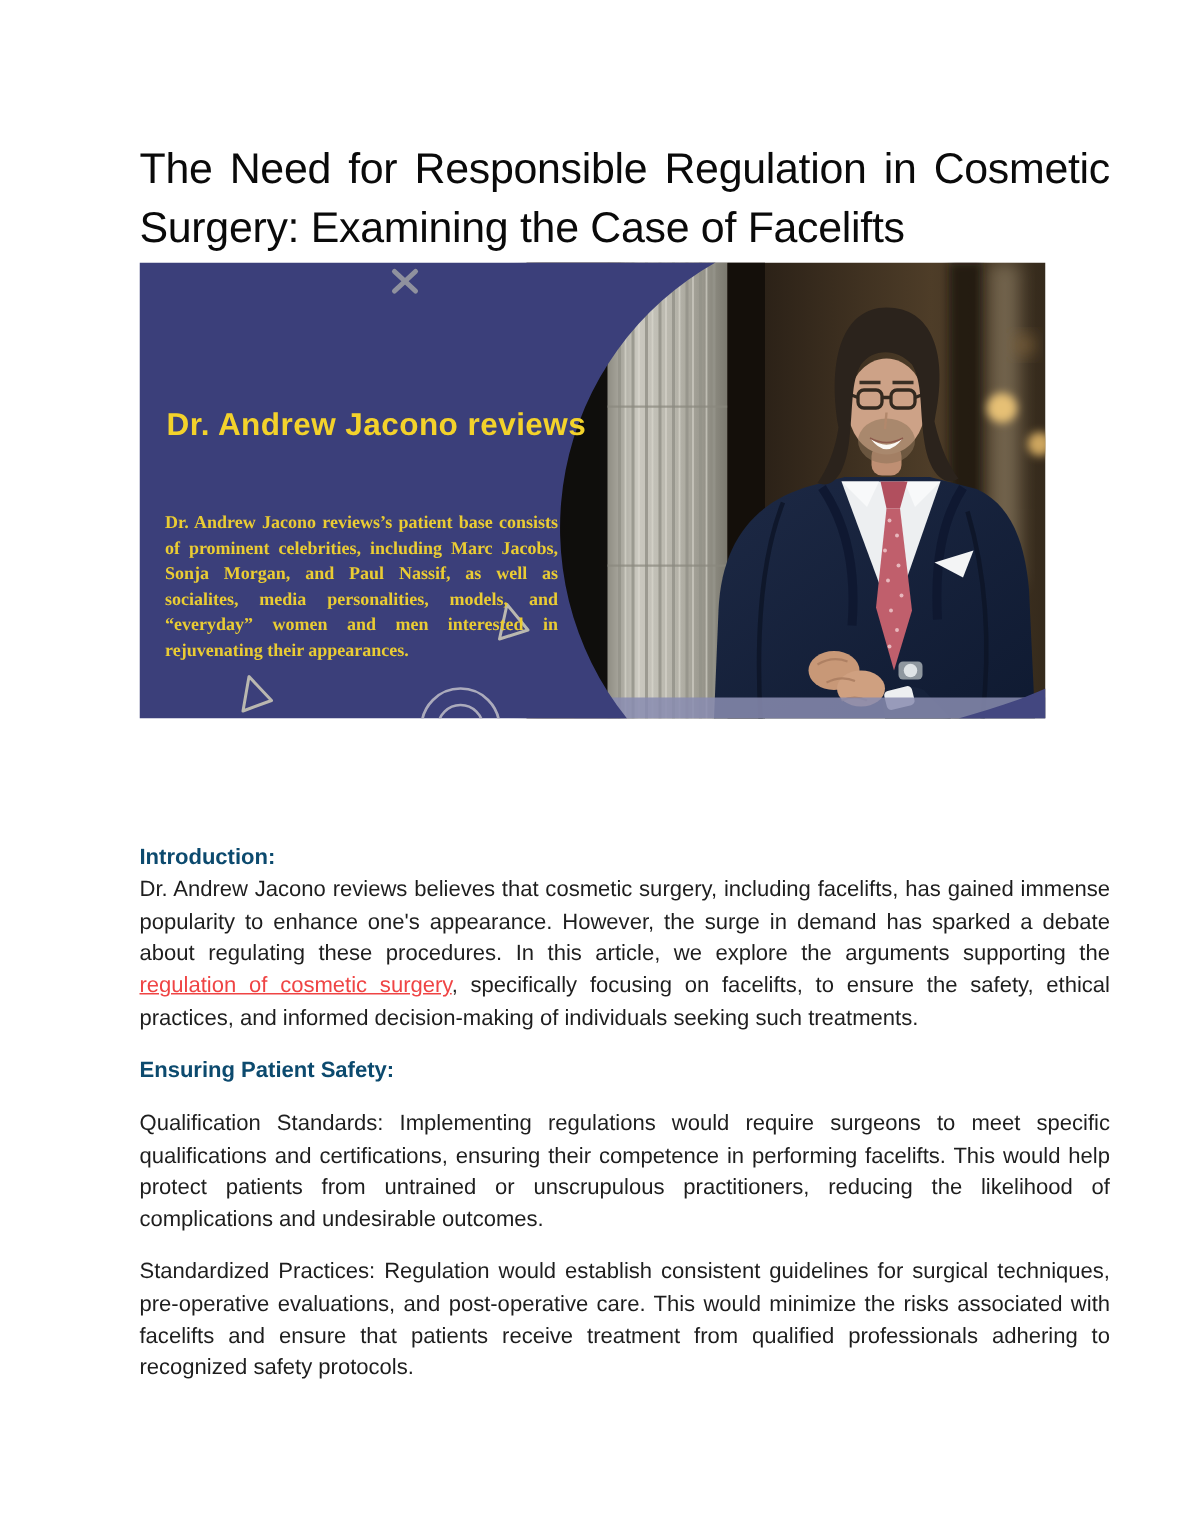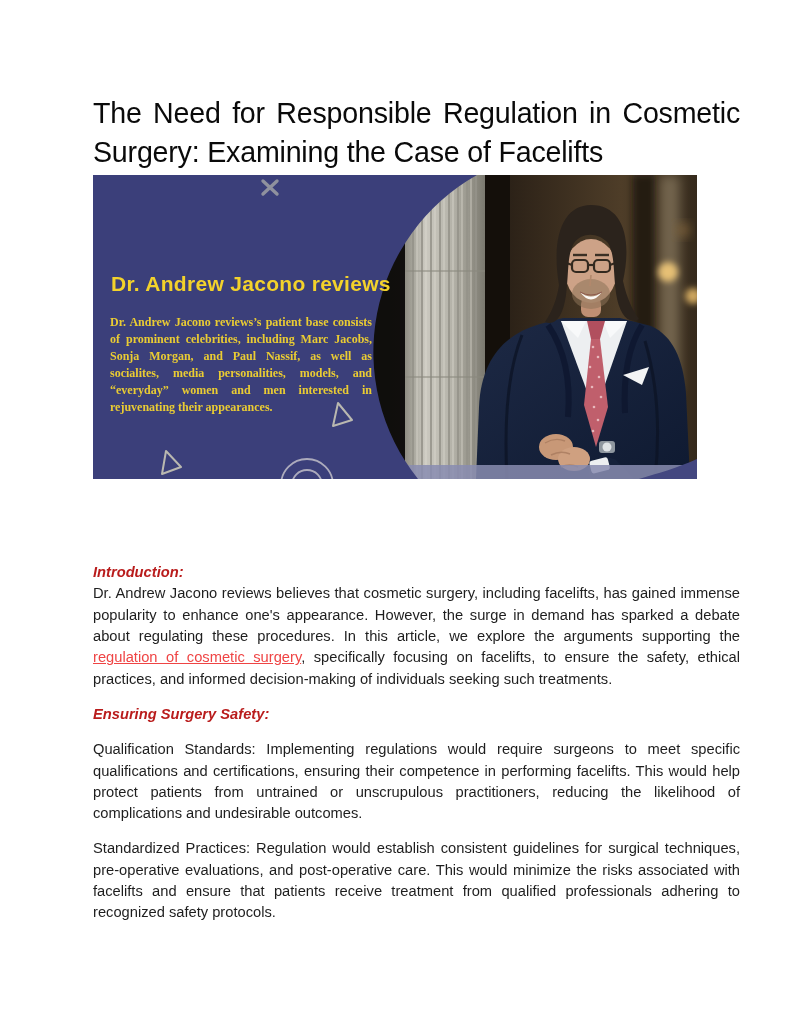--- a/index.html
+++ b/index.html
@@ -28,31 +28,31 @@
     margin:0 0 19px 0;
   }
   .hero svg { display:block; width:604px; height:304px; }
   .hero-heading {
     position:absolute; left:18px; top:97px;
     font-size:21px; font-weight:700;
     color:#F3D22B; letter-spacing:0.3px;
     white-space:nowrap;
   }
   .hero-caption {
-    position:absolute; left:17px; top:139px; width:262px;
+    position:absolute; left:17px; top:165px; width:262px;
     font-family:"Liberation Serif", serif;
     font-size:12px; line-height:17px; font-weight:600;
     color:#EACC33; text-align:justify;
   }
   p.body {
     font-size:14.7px; line-height:21.3px;
     color:#1e1e1e; text-align:justify;
     margin:0 0 14px 0;
   }
-  p.body strong { font-weight:700; color:#b91c1c;font-style:italic; }
+  p.body strong { font-weight:700; color:#0c4a6e; }
   a.doc-link { color:#ef4444; text-decoration:underline; font-weight:400; }
 </style>
 </head>
 <body>
 
 <div class="page">
 
   <h1 class="doc-title">The Need for Responsible Regulation in Cosmetic Surgery: Examining the Case of Facelifts</h1>
 
   <figure class="hero" style="margin:0 0 19px 0;">
@@ -192,21 +192,21 @@
     <div class="hero-caption">Dr. Andrew Jacono reviews’s patient base consists of prominent celebrities, including Marc Jacobs, Sonja Morgan, and Paul Nassif, as well as socialites, media personalities, models, and “everyday” women and men interested in rejuvenating their appearances.</div>
   </figure>
 
   <main>
     <p class="body">
       <strong>Introduction:</strong><br>
       <span>Dr. Andrew Jacono reviews believes that cosmetic surgery, including facelifts, has gained immense popularity to enhance one's appearance. However, the surge in demand has sparked a debate about regulating these procedures. In this article, we explore the arguments supporting the </span><a href="#" class="doc-link">regulation of cosmetic surgery</a><span>, specifically focusing on facelifts, to ensure the safety, ethical practices, and informed decision-making of individuals seeking such treatments.</span>
     </p>
 
     <p class="body">
-      <strong>Ensuring Surgery Safety:</strong>
+      <strong>Ensuring Patient Safety:</strong>
     </p>
 
     <p class="body">Qualification Standards: Implementing regulations would require surgeons to meet specific qualifications and certifications, ensuring their competence in performing facelifts. This would help protect patients from untrained or unscrupulous practitioners, reducing the likelihood of complications and undesirable outcomes.</p>
 
     <p class="body">Standardized Practices: Regulation would establish consistent guidelines for surgical techniques, pre-operative evaluations, and post-operative care. This would minimize the risks associated with facelifts and ensure that patients receive treatment from qualified professionals adhering to recognized safety protocols.</p>
 
   </main>
 </div>
 
 </body></html>

